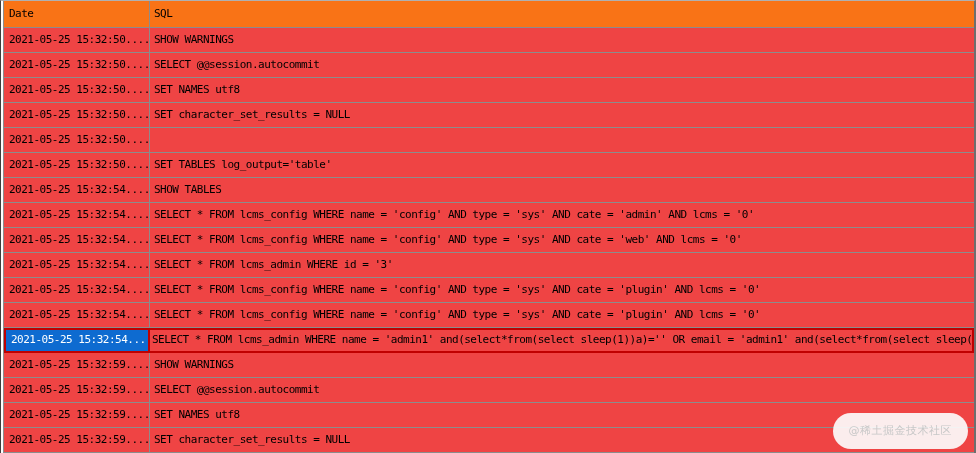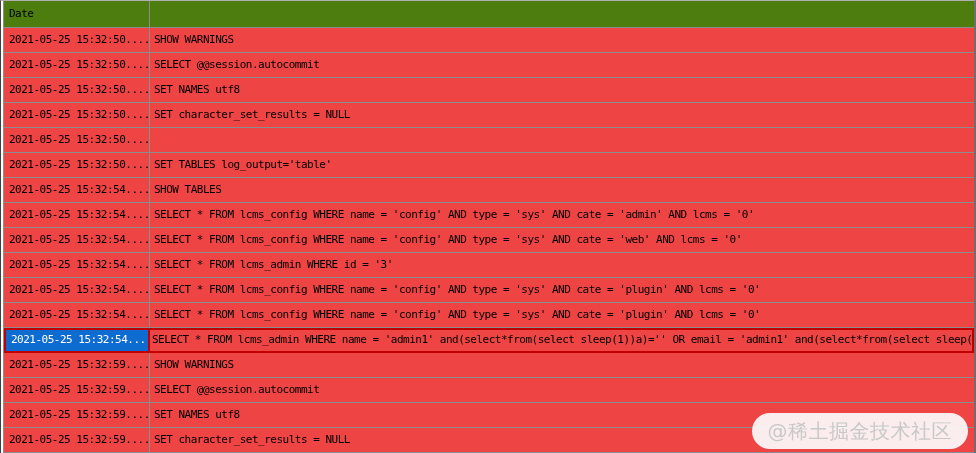--- a/index.html
+++ b/index.html
@@ -37,22 +37,21 @@
   .row{
     display:flex;
     height:25px;
     border-bottom:1px solid var(--grid);
     background:#ef4444;
     white-space:nowrap;
     overflow:hidden;
   }
   .row.header{
     height:27px;
-    background:#4d7c0f;
-    flex-direction:column;
+    background:#f97316;
   }
   .cell-date{
     width:146px;
     flex:0 0 146px;
     border-right:1px solid var(--grid);
     padding-left:5px;
     line-height:23px;
     overflow:hidden;
     white-space:nowrap;
   }
@@ -86,21 +85,21 @@
     position:absolute;
     right:6px;
     bottom:4px;
     height:36px;
     line-height:36px;
     padding:0 16px;
     border-radius:18px;
     background:rgba(252,252,252,0.92);
     color:var(--wm-text);
     font-family:"DejaVu Sans","Liberation Sans",sans-serif;
-    font-size:20px;
+    font-size:11px;
     letter-spacing:0.5px;
   }
 </style>
 </head>
 <body>
 
 <div class="viewer">
   <div class="grid">
     <div class="row header">
       <div class="cell-date">

